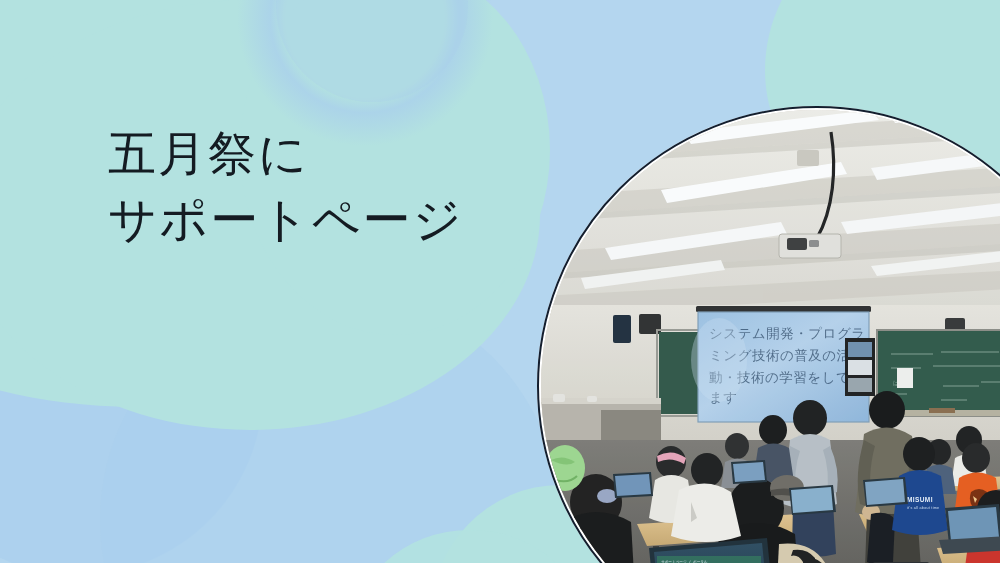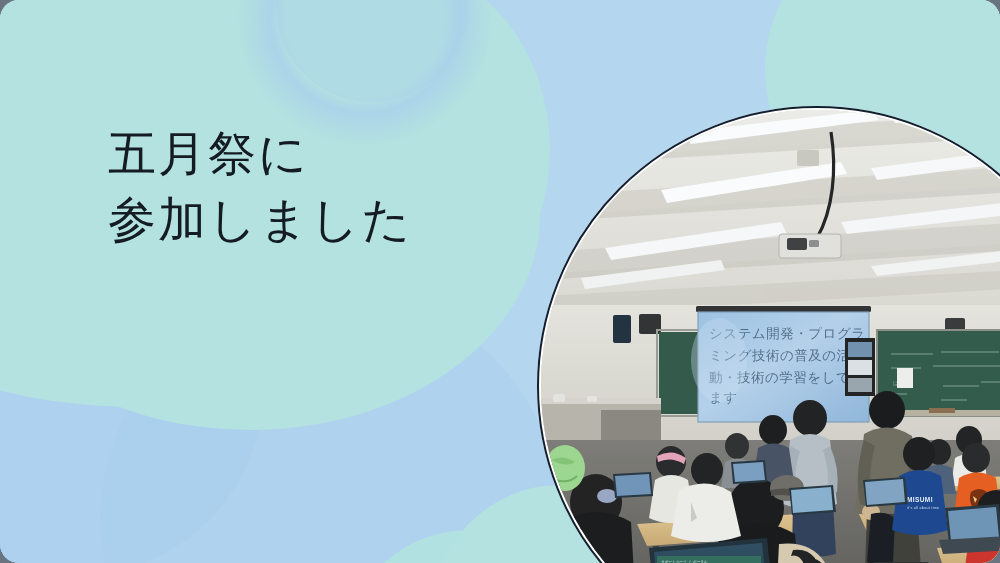--- a/index.html
+++ b/index.html
@@ -5,21 +5,20 @@
 <style>
   html,body{margin:0;padding:0;background:#6a7480;}
   *{box-sizing:border-box;}
 
   .slide{
     position:relative;
     width:1000px;height:563px;
     overflow:hidden;
     background:#b4d6ef;
     font-family:"Liberation Sans","DejaVu Sans",sans-serif;
-    border-radius:19px;
   }
 
   
   .bg-layer{position:absolute;inset:0;overflow:hidden;}
   .bg-svg{position:absolute;inset:0;width:1000px;height:563px;display:block;}
 
   
   .title-block{
     position:absolute;
     left:108px;top:120px;
@@ -124,21 +123,21 @@
         <ellipse cx="980" cy="70" rx="215" ry="180" fill="#b3e2e0"></ellipse>
 
         <ellipse cx="560" cy="620" rx="130" ry="135" fill="#b3e2e0"></ellipse>
         <ellipse cx="470" cy="640" rx="120" ry="110" fill="#b3e2e0" opacity=".9"></ellipse>
       </g>
     </svg>
   </div>
 
   <div class="title-block">
     <div class="title-line">五月祭に</div>
-    <div class="title-line">参加しました</div>
+    <div class="title-line">サポートページ</div>
   </div>
 
   <div class="photo-wrap">
     <div class="photo-clip">
       <svg class="photo-svg" viewBox="0 0 552 552">
         <defs>
           <linearGradient id="ceil" x1="0" y1="0" x2="0" y2="1">
             <stop offset="0%" stop-color="#f1efe9"></stop>
             <stop offset="100%" stop-color="#dedbd3"></stop>
           </linearGradient>

